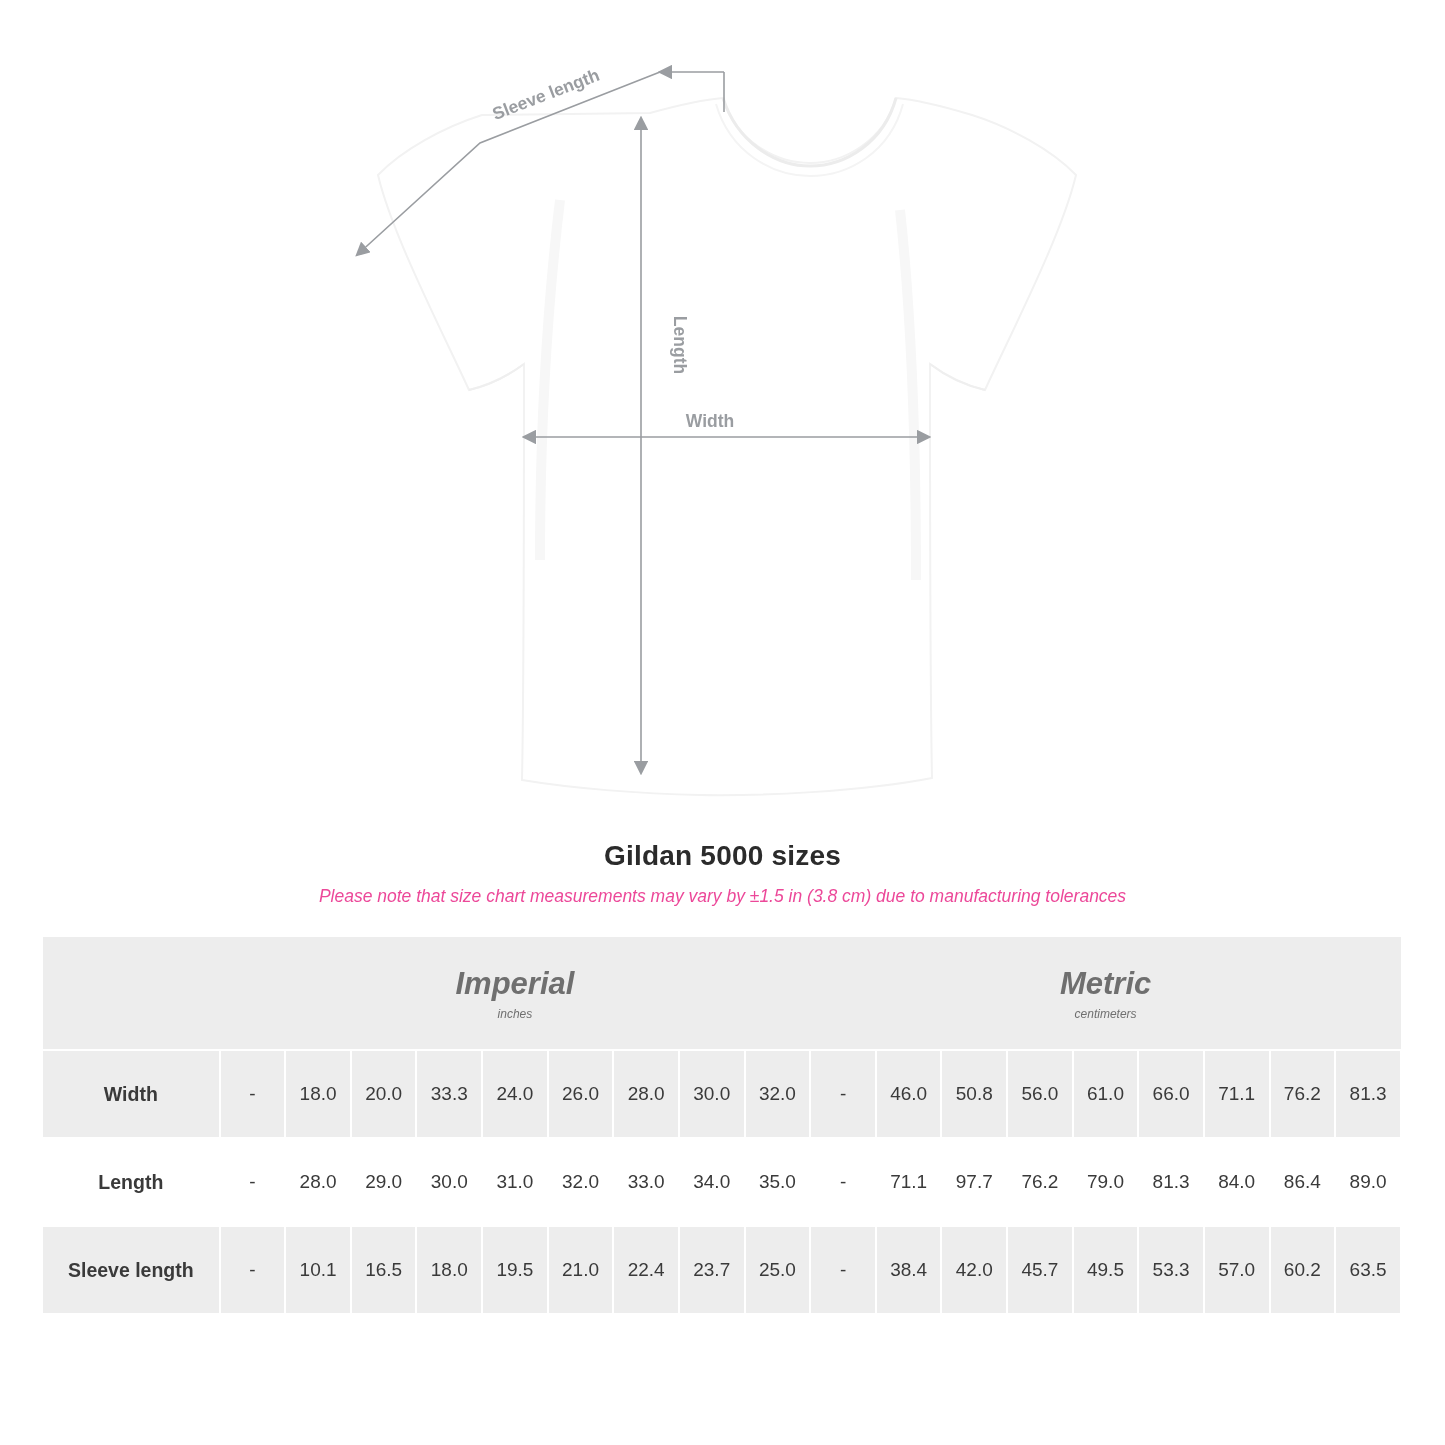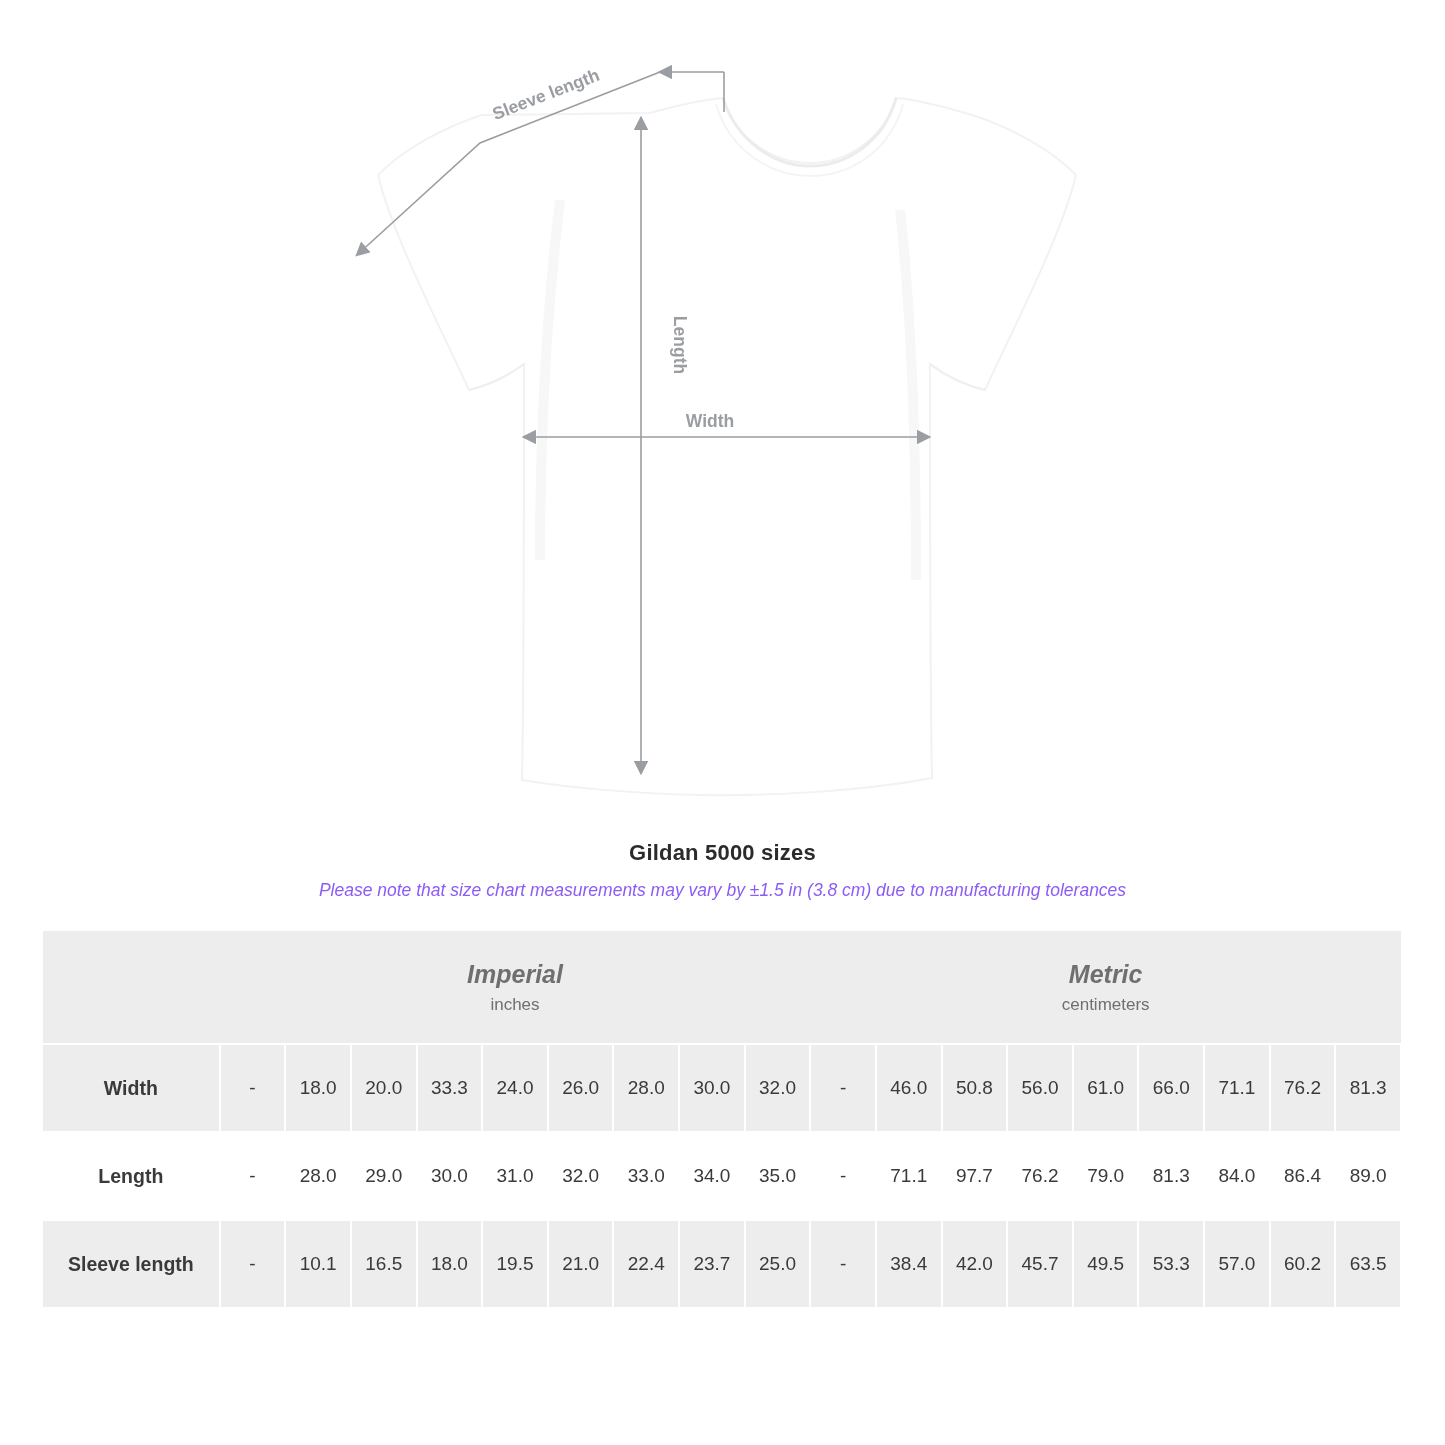--- a/index.html
+++ b/index.html
@@ -30,30 +30,30 @@
   .illustration svg {
     display: block;
   }
 
   
   .title-block {
     text-align: center;
     margin-top: 10px;
   }
   .chart-title {
-    font-size: 22px;
+    font-size: 28px;
     font-weight: bold;
     color: #2b2b2b;
     letter-spacing: 0.2px;
   }
   .chart-note {
     margin-top: 14px;
     font-size: 17.5px;
     font-style: italic;
-    color: #8b5cf6;
+    color: #ec4899;
   }
 
   
   .table-wrap {
     margin: 30px 43px 0 43px;
     width: 1359px;
   }
   table.size-table {
     border-collapse: collapse;
     width: 100%;
@@ -63,28 +63,29 @@
     text-align: center;
     vertical-align: middle;
     font-weight: normal;
   }
 
   .unit-header td {
     height: 110px;
     background: #ededed;
   }
   .unit-name {
-    font-size: 25px;
+    font-size: 31px;
     font-style: italic;
     font-weight: bold;
     color: #6f6f6f;
     line-height: 1.25;
   }
   .unit-sub {
-    font-size: 17px;
+    font-size: 12px;
+    font-style: italic;
     color: #6f6f6f;
     margin-top: 4px;
   }
 
   tr.row-head td {
     height: 84px;
     background: #ffffff;
     font-size: 19px;
     color: #3a3a3a;
     border-right: 2px solid #ffffff;

